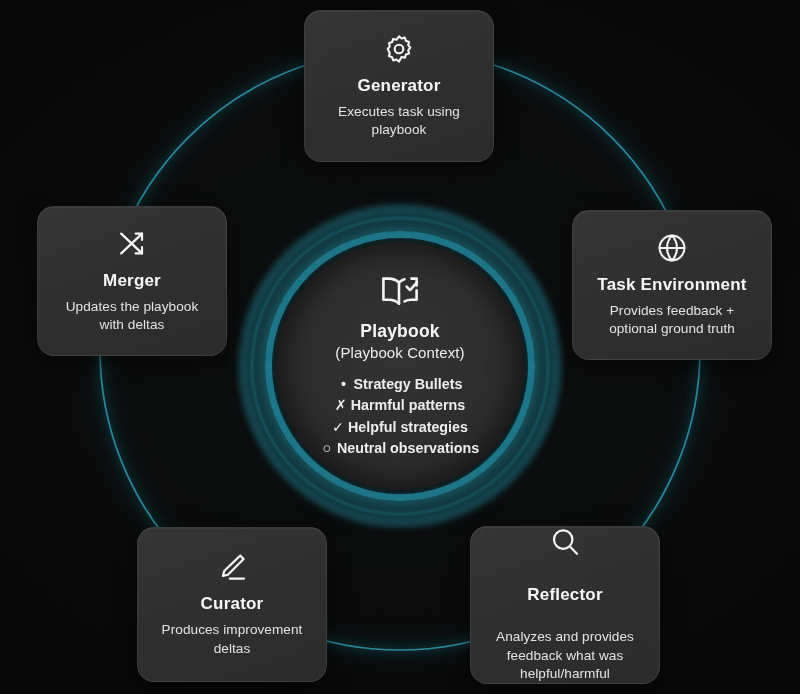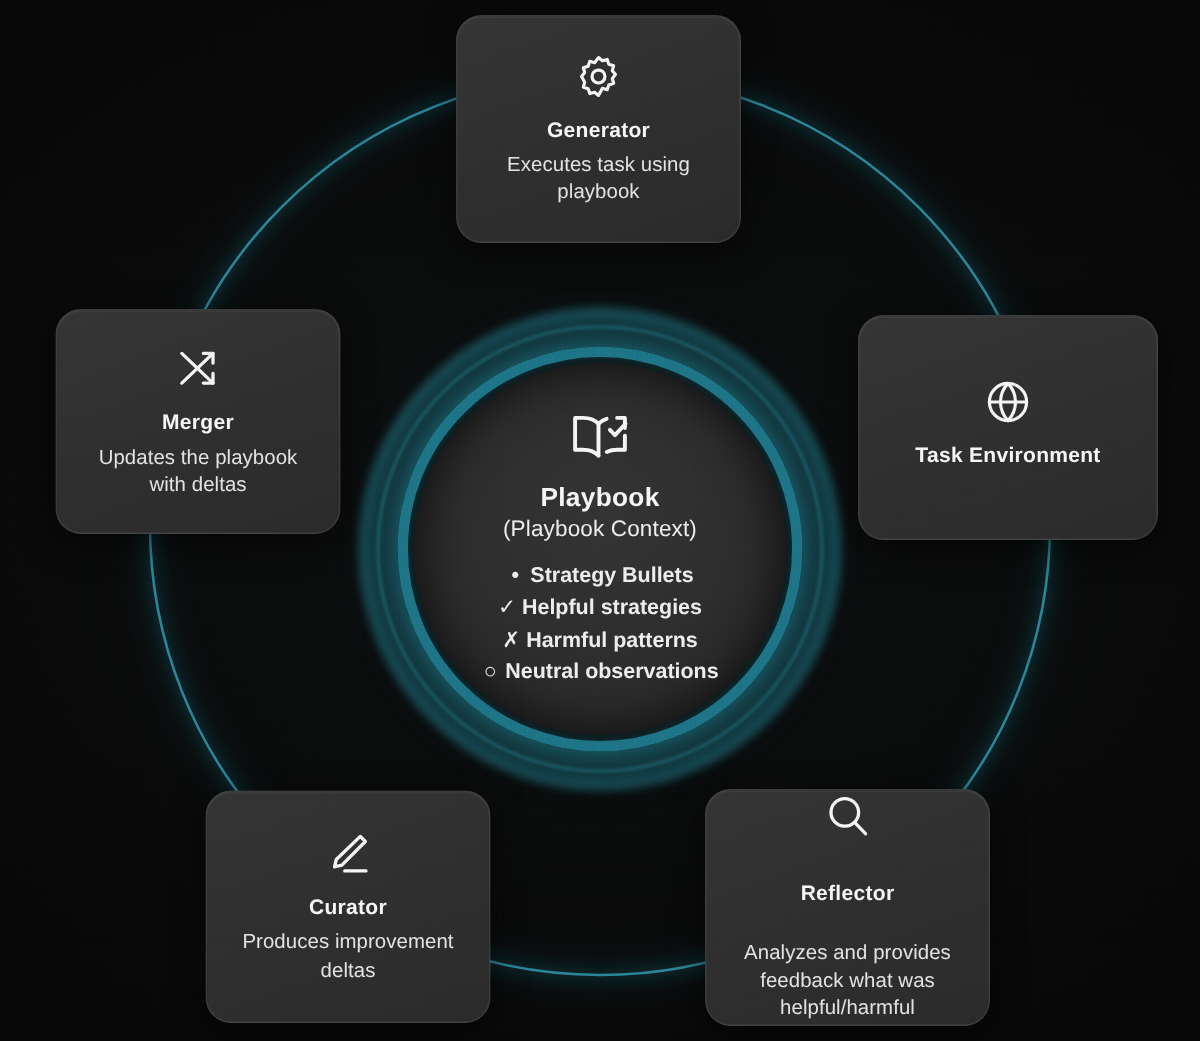--- a/index.html
+++ b/index.html
@@ -135,21 +135,21 @@
     display: flex;
     flex-direction: column;
     align-items: center;
     justify-content: center;
     text-align: center;
     padding: 14px 16px;
     color: #f1f1f1;
   }
   .card .icon { line-height: 0; margin-bottom: 11px; }
   .card .title {
-    font-size: 14px;
+    font-size: 17px;
     font-weight: bold;
     color: #f6f6f6;
     letter-spacing: .2px;
     margin-bottom: 7px;
   }
   .card .desc {
     font-size: 13.6px;
     color: #e2e2e2;
     line-height: 1.36;
     letter-spacing: .05px;
@@ -201,26 +201,26 @@
         </svg>
       </div>
       <div class="hub-title">Playbook</div>
       <div class="hub-sub">(Playbook Context)</div>
       <div class="hub-list">
         <div class="li">
           <span class="mark">•</span>
           <span>Strategy Bullets</span>
         </div>
         <div class="li">
+          <span class="mark">✗</span>
+          <span>Harmful patterns</span>
+        </div>
+        <div class="li">
           <span class="mark">✓</span>
           <span>Helpful strategies</span>
-        </div>
-        <div class="li">
-          <span class="mark">✗</span>
-          <span>Harmful patterns</span>
         </div>
         <div class="li">
           <span class="mark">○</span>
           <span>Neutral observations</span>
         </div>
       </div>
     </div>
   </div>
 
   <div class="card" id="card-generator">
@@ -236,20 +236,21 @@
 
   <div class="card" id="card-task-environment">
     <div class="icon">
       <svg width="32" height="32" viewBox="0 0 32 32" fill="none" stroke="#f4f4f4" stroke-width="2.1" stroke-linecap="round" stroke-linejoin="round">
         <circle cx="16" cy="16" r="12.4"></circle>
         <path d="M3.6 16h24.8"></path>
         <path d="M16 3.6c3.3 3.5 5 7.8 5 12.4s-1.7 8.9-5 12.4c-3.3-3.5-5-7.8-5-12.4s1.7-8.9 5-12.4z"></path>
       </svg>
     </div>
     <div class="title">Task Environment</div>
+    <div class="desc">Provides feedback + optional ground truth</div>
   </div>
 
   <div class="card" id="card-reflector">
     <div class="icon">
       <svg width="32" height="32" viewBox="0 0 32 32" fill="none" stroke="#f4f4f4" stroke-width="2.2" stroke-linecap="round" stroke-linejoin="round">
         <circle cx="14.2" cy="13.6" r="9.2"></circle>
         <path d="M20.9 20.4l7.1 7.4"></path>
       </svg>
     </div>
     <div class="title">Reflector</div>

